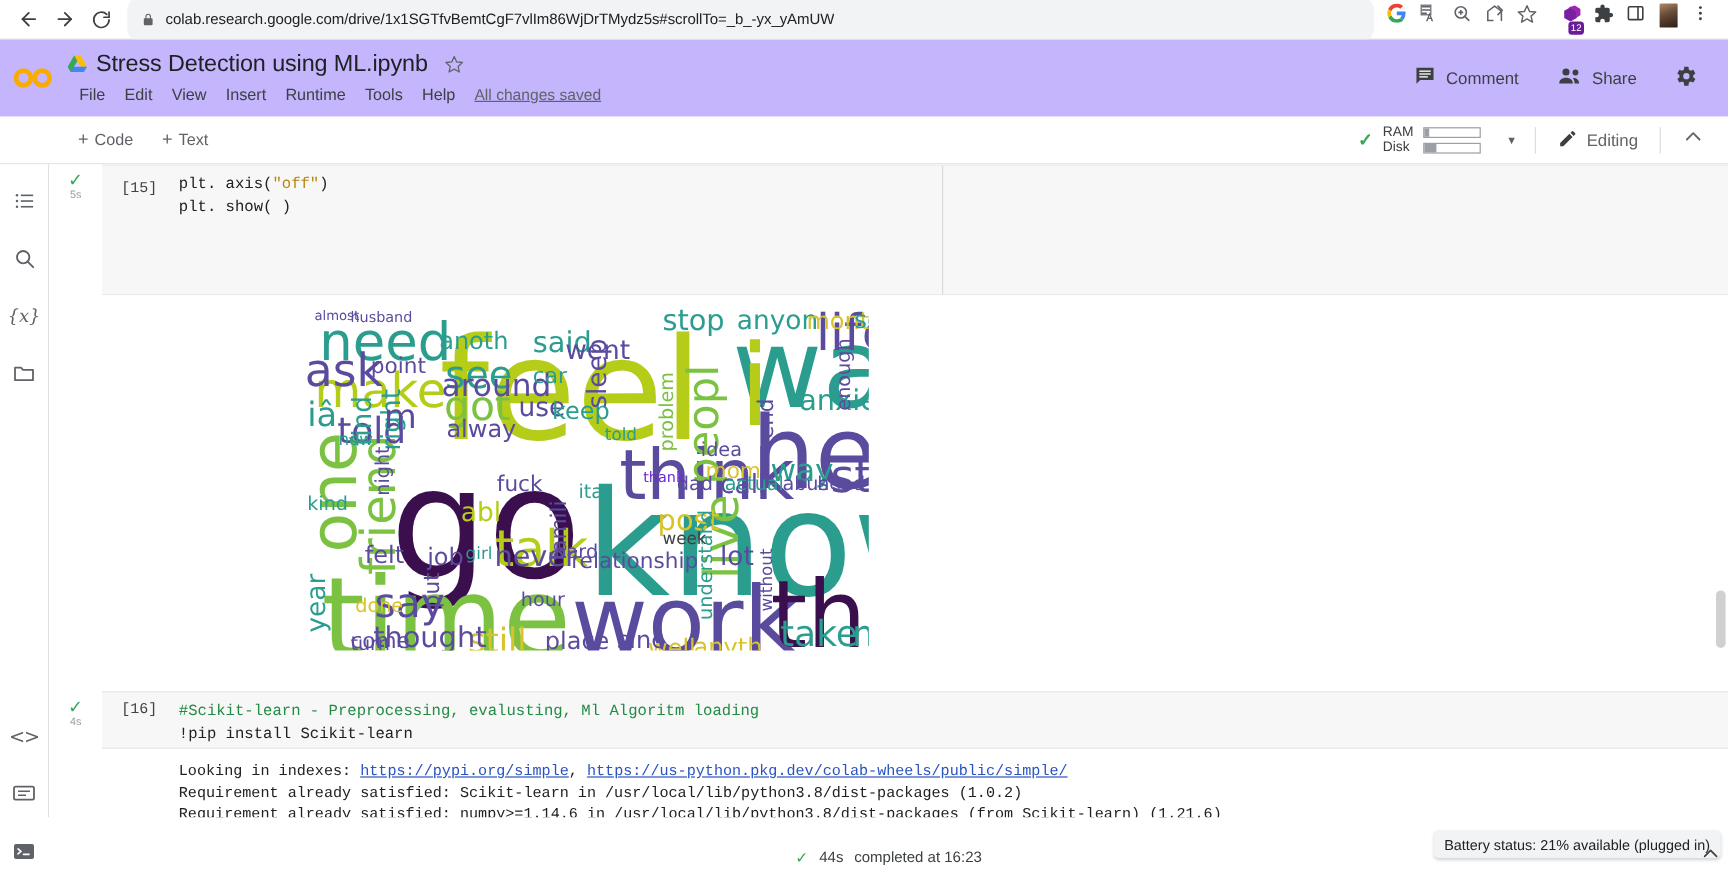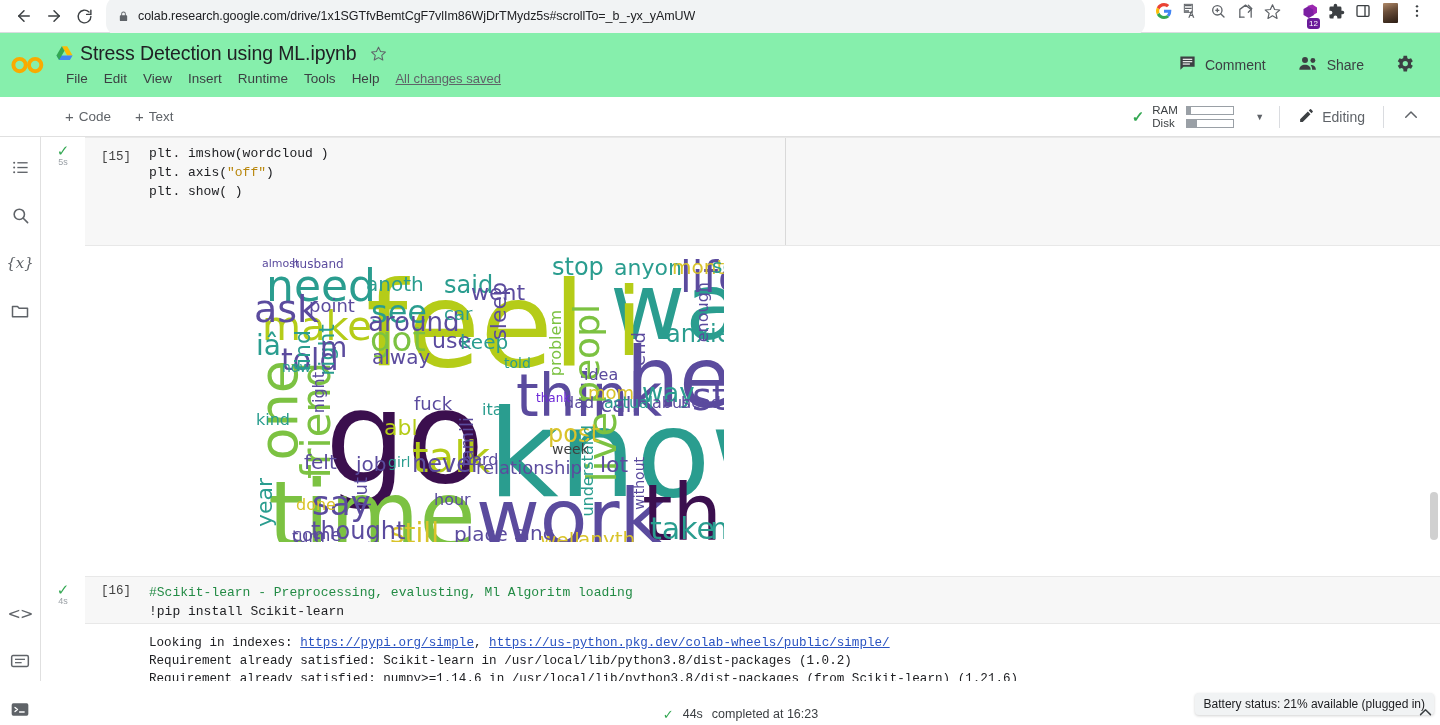--- a/index.html
+++ b/index.html
@@ -69,21 +69,21 @@
   .avatar-img {
     width: 15px; height: 20px;
     background: linear-gradient(160deg,#b08968 0%,#6b4f3a 40%,#4a3526 70%,#2b1d14 100%);
     border-radius: 1px;
   }
   .chrome-sep { height: 1px; background: #dadce0; }
 
   
   .colab-header {
     height: 64px;
-    background: #86efac;
+    background: #c4b5fd;
     display: flex;
     align-items: flex-start;
     padding: 0;
     position: relative;
   }
   .colab-logo {
     width: 56px; height: 64px;
     display: flex; align-items: center; justify-content: center;
     flex-shrink: 0;
   }
@@ -623,21 +623,20 @@
   <div class="notebook">
 
     <div class="cell">
       <div class="run-gutter">
         <span class="run-check">✓</span>
         <span class="run-time">5s</span>
       </div>
       <div class="code-area" style="height:109px">
         <span class="prompt" style="left:16px; top:12px">[15]</span>
         <div class="vert-split"></div>
-        <pre class="code-pre">plt. imshow(wordcloud )</pre>
         <pre class="code-pre">plt. axis(<span class="tok-str">"off"</span>)</pre>
         <pre class="code-pre">plt. show( )</pre>
       </div>
     </div>
 
     <div class="output-img">
       <div class="wc" id="wc">
           <span class="w" style="left: 222px; top: 14px; font-size: 118px; color: rgb(181, 204, 24);">feel</span>
           <span class="w" style="left: 466px; top: 10px; font-size: 92px; color: rgb(42, 157, 143);">want</span>
           <span class="w" style="left: 181px; top: 122px; font-size: 128px; color: rgb(59, 15, 78);">go</span>

